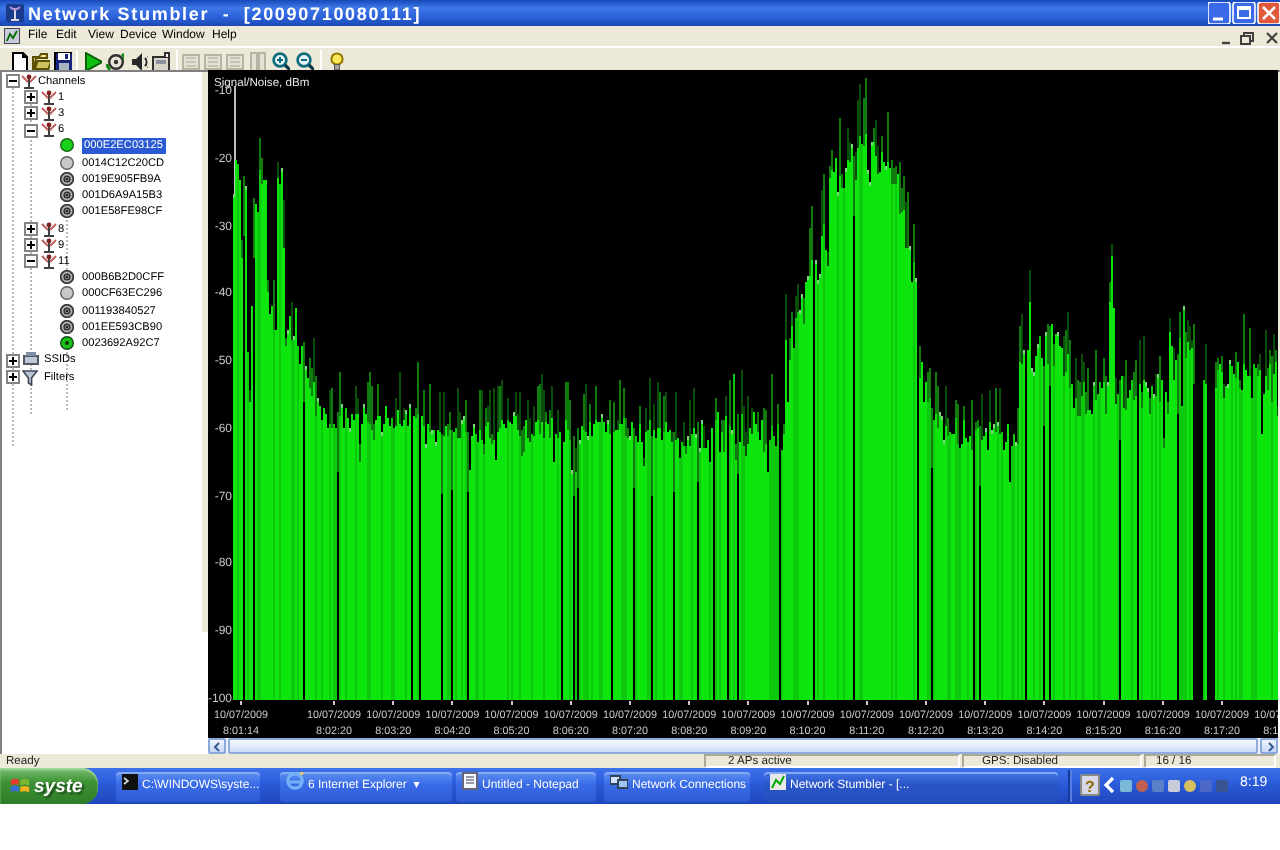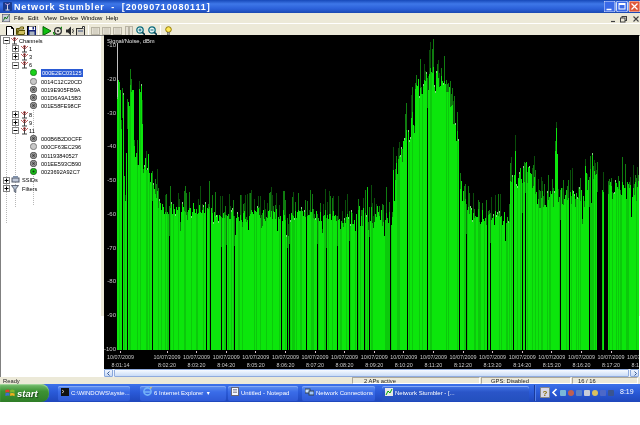--- a/index.html
+++ b/index.html
@@ -380,21 +380,21 @@
 </div>
 
 <div class="abs" style="left:0;top:384px;width:640px;height:18px;background:linear-gradient(#3d72ea,#2a5ad8 45%,#1f47bb)"></div>
 <div class="abs" style="left:0;top:384px;width:49px;height:18px;border-radius:0 8px 8px 0;background:linear-gradient(#7bc073,#3d9234 40%,#2e7d27);box-shadow:inset 0 1px 1px #a5d89d"></div>
 <svg class="abs" style="left:5px;top:388px" width="10" height="10" viewBox="0 0 12 12">
 <path d="M0.5 2.5 Q3 1 5.3 2.2 L5.3 5.4 Q3 4.3 0.5 5.6z" fill="#e23d2c"></path>
 <path d="M6.2 2.4 Q8.8 1.2 11.5 2.6 L11.5 5.8 Q8.8 4.5 6.2 5.6z" fill="#7db72f"></path>
 <path d="M0.5 6.4 Q3 5.2 5.3 6.2 L5.3 9.4 Q3 8.4 0.5 9.6z" fill="#3a6fd8"></path>
 <path d="M6.2 6.4 Q8.8 5.4 11.5 6.6 L11.5 9.8 Q8.8 8.6 6.2 9.6z" fill="#f0b01f"></path>
   </svg>
-<div class="abs" style="left:17px;top:387.5px;color:#fff;font-size:9.5px;font-weight:bold;font-style:italic;text-shadow:1px 1px 1px #1a4a1a">start</div>
+<div class="abs" style="left:17px;top:387.5px;color:#fff;font-size:9.5px;font-weight:bold;font-style:italic;text-shadow:1px 1px 1px #1a4a1a">syste</div>
 <div class="abs tbn" style="left:58px;width:72px;background:linear-gradient(#5e90f0,#3a6ce8 40%,#2f5ad6)"><svg width="8" height="8" viewBox="0 0 8 8">
       <rect width="8" height="8" fill="#111"></rect>
       <path d="M1 2l2 1.5L1 5" stroke="#ddd" fill="none" stroke-width="0.8"></path>
     </svg><span>C:\WINDOWS\syste...</span></div>
 <div class="abs tbn" style="left:140px;width:86px;background:linear-gradient(#5e90f0,#3a6ce8 40%,#2f5ad6)"><svg width="9" height="9" viewBox="0 0 9 9">
       <circle cx="4.5" cy="4.5" r="3.6" fill="none" stroke="#74b2f8" stroke-width="1.6"></circle>
       <path d="M1 5h7" stroke="#74b2f8" stroke-width="1.4"></path>
       <path d="M7.2 1.2 L8.6 0.4" stroke="#f8d050" stroke-width="1.2"></path>
     </svg><span>6 Internet Explorer&nbsp;&nbsp;▾</span></div>
 <div class="abs tbn" style="left:228px;width:70px;background:linear-gradient(#5e90f0,#3a6ce8 40%,#2f5ad6)"><svg width="8" height="9" viewBox="0 0 8 9">

